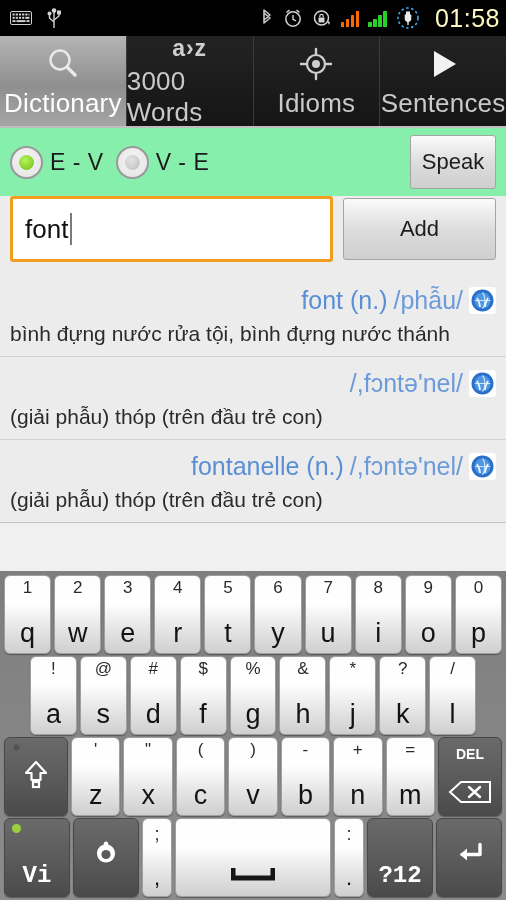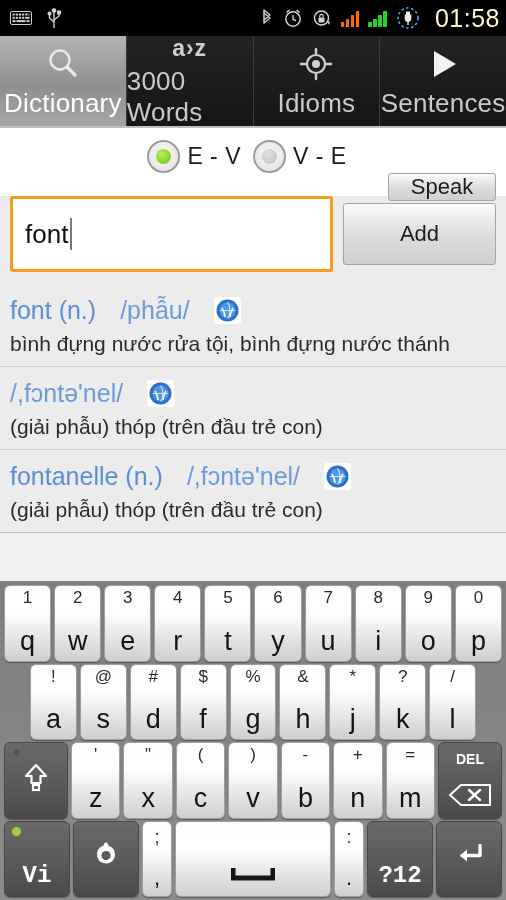--- a/index.html
+++ b/index.html
@@ -48,22 +48,21 @@
   .tab .tab-label { font-size: 26px; color: #c9c9c9; letter-spacing: 0.2px; }
   .tab.active .tab-label { color: #ffffff; }
   .az { font-size: 23px; font-weight: bold; color: #cfcfcf; letter-spacing: 1px; }
 
   
   .content { background: #ececec; flex: 0 0 auto; }
   .toprule { height: 2px; background: #bfbfbf; }
 
   .optionrow {
     height: 68px; display: flex; align-items: center; padding: 12px 10px;
-    background: #ffffff;
-    flex-direction: column;
+    background: #86efac;
   }
   .radio-group { display: flex; align-items: center; }
   .radio { display: flex; align-items: center; cursor: pointer; }
   .radio .dot {
     width: 33px; height: 33px; border-radius: 50%; border: 2px solid #9a9a9a;
     background: radial-gradient(circle at 50% 40%, #f6f6f6, #e2e2e2);
     display: flex; align-items: center; justify-content: center;
   }
   .radio .dot i {
     width: 15px; height: 15px; border-radius: 50%; display: block;
@@ -71,36 +70,36 @@
   }
   .radio.off .dot i { background: radial-gradient(circle at 40% 35%, #e2e2e2, #bdbdbd); }
   .radio .rl { font-size: 23px; color: #1a1a1a; margin: 0 12px 0 7px; letter-spacing: 0.5px; }
 
   .btn {
     background: linear-gradient(#fbfbfb, #dcdcdc 52%, #cfcfcf);
     border: 1px solid #a4a4a4; border-radius: 3px;
     color: #1d1d1d; font-size: 22px; display: flex;
     align-items: center; justify-content: center;
   }
-  .speak-btn { margin-left: auto; width: 108px; height: 54px; }
+  .speak-btn { margin-left: auto; width: 86px; height: 54px; }
 
   .searchrow { display: flex; align-items: center; padding: 0 10px 12px 10px; gap: 10px; }
   .search-input {
-    flex: 1; height: 76px; background: #fff; border: 3px solid #f29d1d;
+    flex: 1; height: 66px; background: #fff; border: 3px solid #f29d1d;
     border-radius: 3px; display: flex; align-items: center; padding: 0 12px;
     font-size: 26px; color: #111;
   }
   .caret { width: 2px; height: 32px; background: #7a7a7a; margin-left: 2px; }
   .add-btn { width: 153px; height: 62px; }
 
   
   .results { background: #ececec; }
   .entry { padding: 6px 10px 10px 10px; border-bottom: 1px solid #d2d2d2; }
   .entry:last-child { border-bottom: 1px solid #c2c2c2; }
-  .entry-head { display: flex; align-items: center; gap: 24px; height: 40px; }
+  .entry-head { display: flex; align-items: center; gap: 6px; height: 40px; justify-content: flex-end; }
   .word { font-size: 25px; color: #5a8fd6; }
   .ipa { font-size: 25px; color: #6c9ada; }
   .audio-ic {
     width: 27px; height: 27px; border-radius: 3px; background: #ffffff;
     display: flex; align-items: center; justify-content: center; flex: 0 0 27px;
   }
   .defn { font-size: 21px; color: #2b2b2b; padding-top: 2px; }
   .filler { background: #f0f0f0; }
 
   

